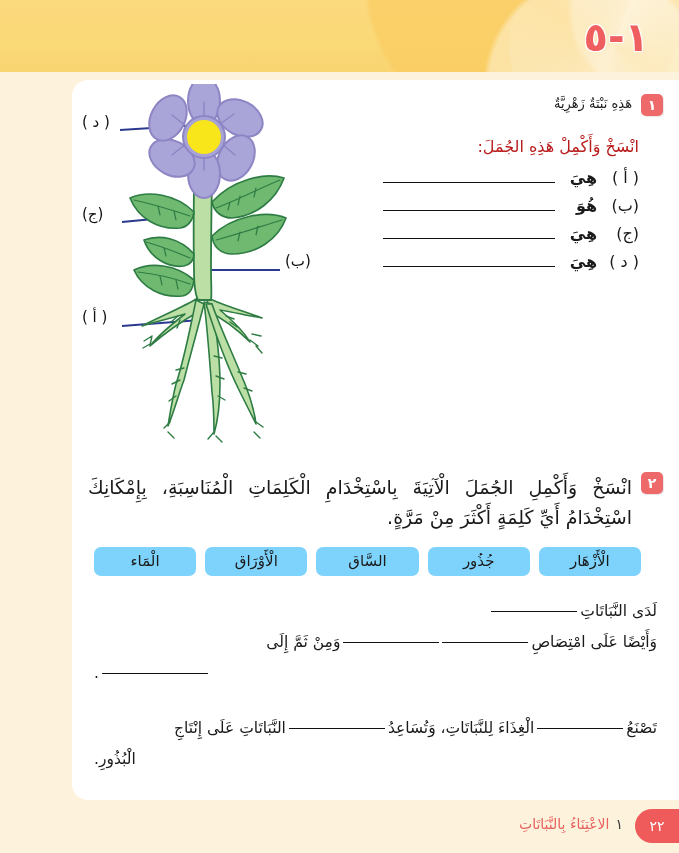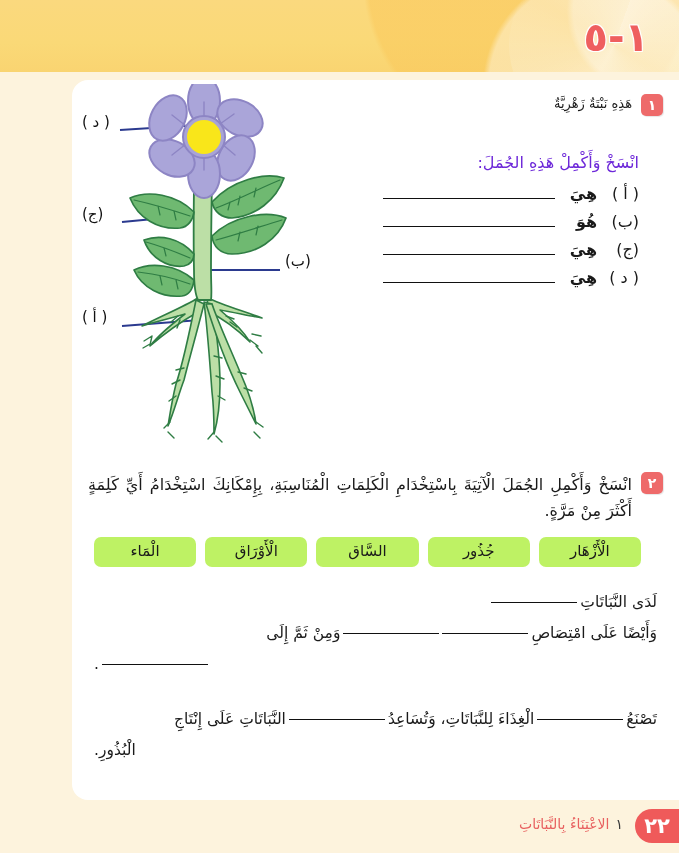--- a/index.html
+++ b/index.html
@@ -117,22 +117,22 @@
     justify-content: flex-start;
   }
   .q1-title {
     font-size: 13px;
     color: #1a1a1a;
     line-height: 1.35;
     padding-top: 1px;
   }
   .q1-sub {
     font-size: 16px;
-    color: #6d28d9;
-    margin: 36px 24px 0 0;
+    color: #b91c1c;
+    margin: 20px 24px 0 0;
     line-height: 1.4;
   }
   .q1-list {
     margin: 10px 24px 0 0;
   }
   .q1-item {
     display: flex;
     flex-direction: row;
     align-items: baseline;
     gap: 8px;
@@ -184,36 +184,36 @@
     width: 575px;
     direction: rtl;
   }
   .q2-head {
     display: flex;
     flex-direction: row;
     align-items: flex-start;
     gap: 9px;
   }
   .q2-title {
-    font-size: 16px;
+    font-size: 19px;
     color: #1a1a1a;
     line-height: 1.6;
     text-align: justify;
     flex: 1 1 auto;
   }
 
   .wordbank {
     display: flex;
     flex-direction: row;
     justify-content: space-between;
     gap: 9px;
     margin: 14px 22px 0 6px;
   }
   .word-chip {
-    background: #bef264;
+    background: #7dd3fc;
     border-radius: 7px;
     padding: 6px 4px 7px 4px;
     font-size: 15px;
     color: #1a1a1a;
     text-align: center;
     flex: 1 1 0;
     min-width: 0;
     line-height: 1.1;
   }
 
@@ -255,22 +255,22 @@
     direction: rtl;
   }
   .page-badge {
     position: absolute;
     right: 0; top: 0;
     width: 44px; height: 34px;
     background: #ef5a5a;
     border-top-left-radius: 17px;
     border-bottom-left-radius: 17px;
     color: #ffffff;
-    font-size: 21px;
-    font-weight: bold;
+    font-size: 14px;
+    font-weight: normal;
     display: flex;
     align-items: center;
     justify-content: center;
   }
   .footer-text {
     position: absolute;
     right: 56px; top: 7px;
     font-size: 14px;
     color: #e8605f;
     display: flex;

